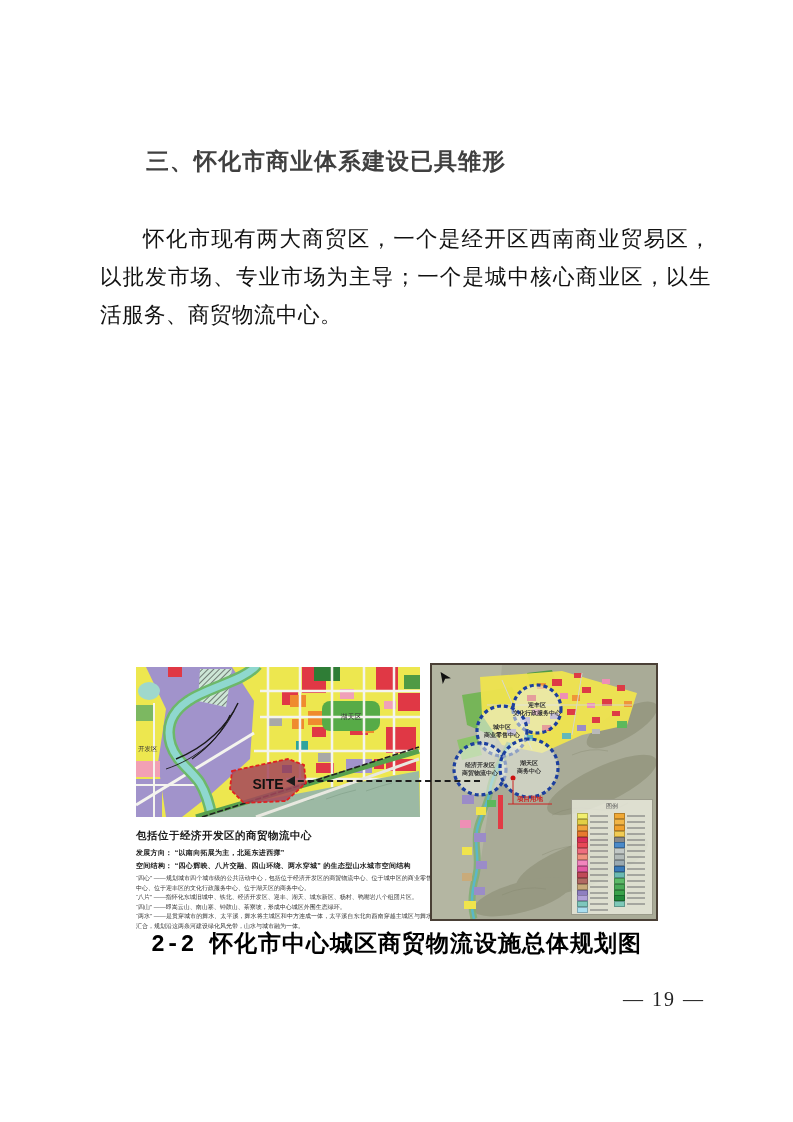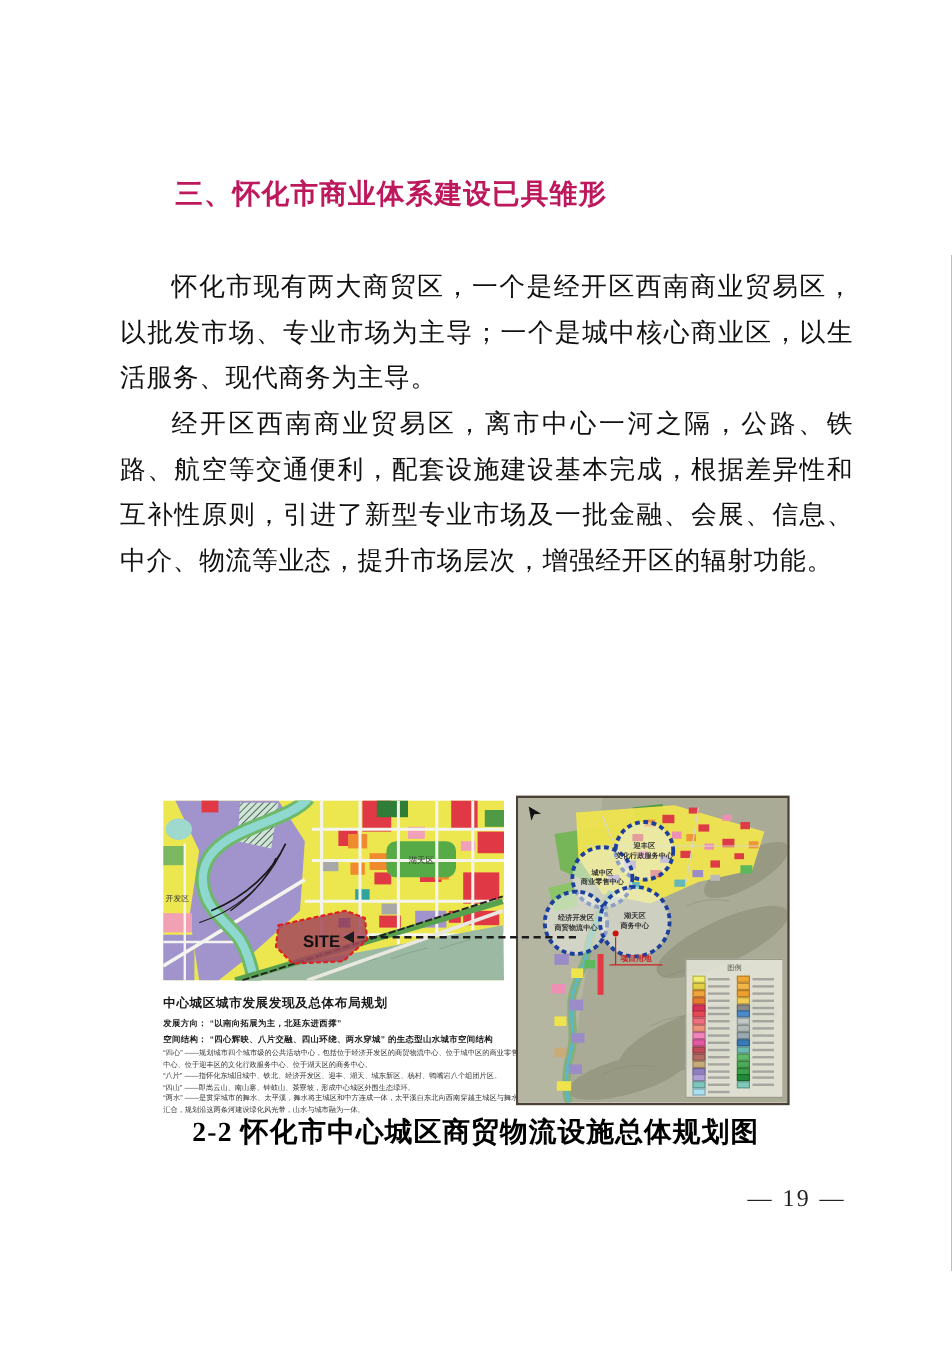--- a/index.html
+++ b/index.html
@@ -8,21 +8,21 @@
     width:793px;height:1122px;
     background:#ffffff;
     margin:0 auto;
     overflow:hidden;
     font-family:"Liberation Serif", serif;
     color:#111;
   }
   .h1{
     position:absolute;left:146px;top:146px;
     font-family:"Liberation Sans", sans-serif;
-    font-weight:bold;font-size:23px;letter-spacing:1px;color:#be185d;
+    font-weight:bold;font-size:23px;letter-spacing:1px;color:#404040;
     white-space:nowrap;
   }
   .h2{
     position:absolute;left:146px;top:189px;
     font-size:22px;letter-spacing:2px;color:#000;
     font-family:"Liberation Serif", serif;
     white-space:nowrap;
   }
   .bodytext{
     position:absolute;left:100px;top:220px;width:611px;
@@ -69,39 +69,38 @@
     border-top:2px dashed #1c1c1c;z-index:5;
   }
   .connector .arrowhead{
     position:absolute;left:-2px;top:-6px;width:0;height:0;
     border-top:5px solid transparent;border-bottom:5px solid transparent;
     border-right:9px solid #1c1c1c;
   }
   .caption{
     position:absolute;left:0;top:928px;width:793px;
     text-align:center;font-weight:bold;font-size:23px;letter-spacing:1px;
-    font-family:Liberation Serif, serif;color:#000;
+    font-family:Liberation Mono, monospace;color:#000;
   }
   .pagenum{
     position:absolute;top:988px;right:88px;
     font-size:20px;letter-spacing:2px;color:#222;
     font-family:"Liberation Serif", serif;
   }
   text{font-family:"Liberation Sans", sans-serif;}
 </style>
 </head>
 <body>
 
 <div class="page">
 
   <div class="h1">三、怀化市商业体系建设已具雏形</div>
 
   <div class="bodytext">
-    <p>怀化市现有两大商贸区，一个是经开区西南商业贸易区，以批发市场、专业市场为主导；一个是城中核心商业区，以生活服务、现代商务为主导。</p>
-    <p>经开区西南商业贸易区，离市中心一河之隔，公路、铁路、航空等交通便利，配套设施建设基本完成，根据差异性和互补性原则，引进了新型专业市场及一批金融、会展、信息、中介、物流等业态，提升市场层次，增强经开区的辐射功能。</p>
+    <p>怀化市现有两大商贸区，一个是经开区西南商业贸易区，以批发市场、专业市场为主导；一个是城中核心商业区，以生活服务、商贸物流中心。</p>
   </div>
 
   <div class="figure">
 
     <div class="map-left">
       <svg width="284" height="150" viewBox="0 0 284 150">
         <defs>
           <pattern id="hatch" width="4" height="4" patternTransform="rotate(45)" patternUnits="userSpaceOnUse">
             <rect width="4" height="4" fill="#cde6d6"></rect>
             <line x1="0" y1="0" x2="0" y2="4" stroke="#222" stroke-width="1.1"></line>
@@ -186,21 +185,21 @@
         <line x1="66" y1="150" x2="283" y2="80" stroke="#222222" stroke-width="1.6" stroke-dasharray="6 2"></line>
 
         <polygon points="96,104 152,92 168,98 170,116 150,134 108,136 94,122" fill="#a4455a" fill-opacity="0.85" stroke="#e02020" stroke-width="1.8" stroke-dasharray="4 2"></polygon>
         <text x="132" y="122" font-size="14" font-weight="bold" text-anchor="middle" fill="#111">SITE</text>
 
         <text x="215" y="52" font-size="7" text-anchor="middle" fill="#333">湖天区</text>
         <text x="2" y="84" font-size="6.5" fill="#333">开发区</text>
       </svg>
 
       <div class="map-left-text">
-        <div class="mlt-title">中心城区城市发展发现及总体布局规划</div>
+        <div class="mlt-title">包括位于经济开发区的商贸物流中心</div>
         <div class="mlt-bold">发展方向： “以南向拓展为主，北延东进西撑”</div>
         <div class="mlt-bold2">空间结构： “四心辉映、八片交融、四山环绕、两水穿城” 的生态型山水城市空间结构</div>
         <div class="mlt-desc">
           <div>“四心” ——规划城市四个城市级的公共活动中心，包括位于经济开发区的商贸物流中心、位于城中区的商业零售中心、位于迎丰区的文化行政服务中心、位于湖天区的商务中心。</div>
           <div>“八片” ——指怀化东城旧城中、铁北、经济开发区、迎丰、湖天、城东新区、杨村、鸭嘴岩八个组团片区。</div>
           <div>“四山” ——即嵩云山、南山寨、钟鼓山、茶寮坡，形成中心城区外围生态绿环。</div>
           <div>“两水” ——是贯穿城市的舞水、太平溪，舞水将主城区和中方连成一体，太平溪自东北向西南穿越主城区与舞水汇合，规划沿这两条河建设绿化风光带，山水与城市融为一体。</div>
         </div>
       </div>
     </div>

